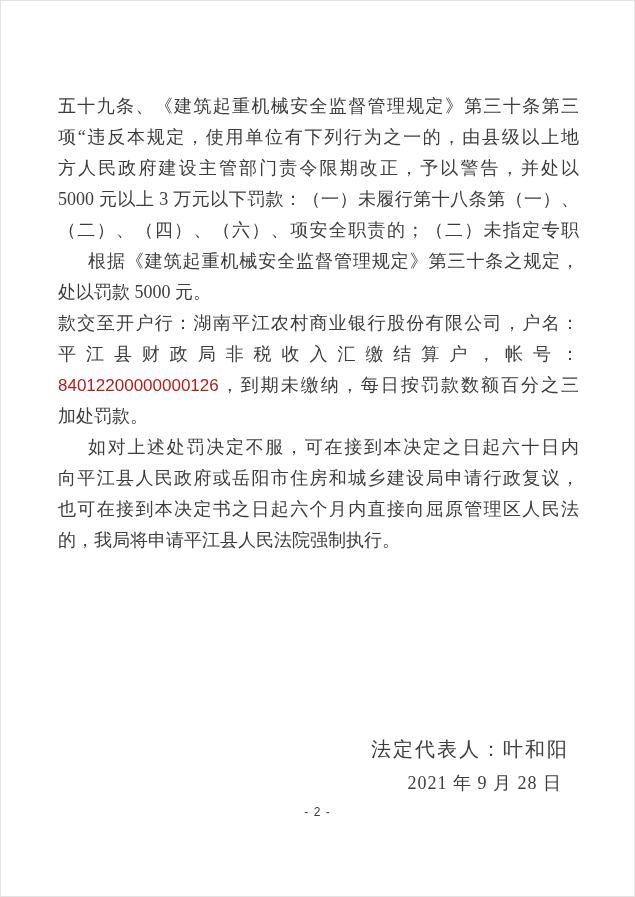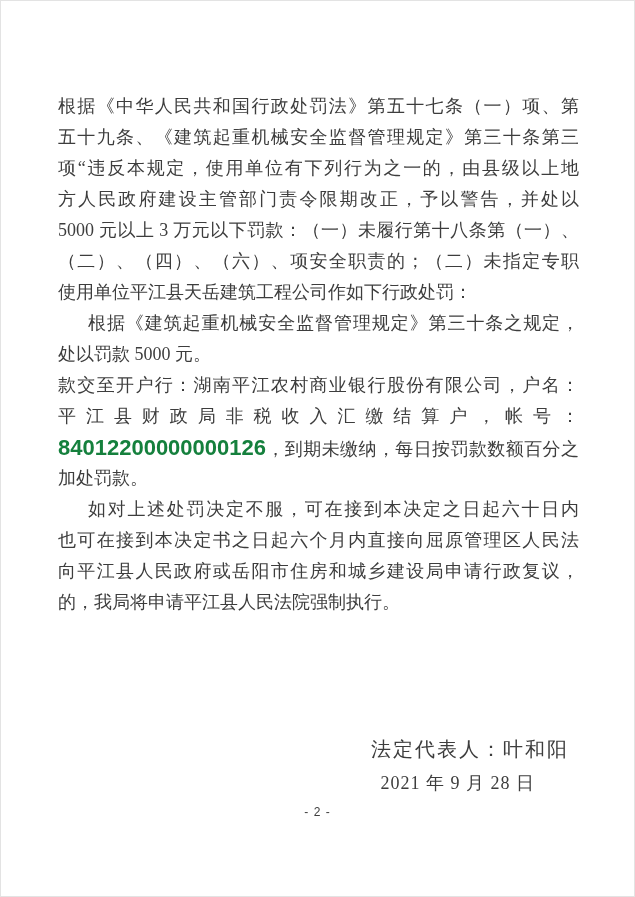--- a/index.html
+++ b/index.html
@@ -36,35 +36,35 @@
     white-space: nowrap;
   }
   .line.stretch { white-space: normal; }
   .line.flush {
     text-align: left;
     text-align-last: left;
   }
   .line.indent { padding-left: 30px; }
   .acct {
     font-family: "Liberation Sans", "DejaVu Sans", sans-serif;
-    font-weight: 700;
-    font-size: 22px;
-    color: #15803d;
+    font-weight: 400;
+    font-size: 17px;
+    color: #b91c1c;
   }
   .sig-rep {
     position: absolute;
     top: 735px;
     right: 65px;
     font-size: 20px;
     letter-spacing: 2px;
   }
   .sig-date {
     position: absolute;
     top: 770px;
-    right: 99px;
+    right: 72px;
     font-size: 18px;
     letter-spacing: 1px;
   }
   .page-num {
     position: absolute;
     top: 804px;
     left: 0;
     width: 100%;
     text-align: center;
     font-size: 12px;
@@ -74,47 +74,45 @@
   }
 </style>
 </head>
 <body>
 
 <div class="page">
 
   <div class="body-text">
 
     <div>
-      <div class="line stretch">根据《中华人民共和国行政处罚法》第五十七条（一）项、第</div>
       <div class="line stretch">五十九条、《建筑起重机械安全监督管理规定》第三十条第三</div>
       <div class="line stretch">项“违反本规定，使用单位有下列行为之一的，由县级以上地</div>
       <div class="line stretch">方人民政府建设主管部门责令限期改正，予以警告，并处以</div>
       <div class="line stretch">5000 元以上 3 万元以下罚款：（一）未履行第十八条第（一）、</div>
       <div class="line stretch">（二）、（四）、（六）、项安全职责的；（二）未指定专职</div>
-      <div class="line flush">使用单位平江县天岳建筑工程公司作如下行政处罚：</div>
     </div>
 
     <div>
       <div class="line stretch indent">根据《建筑起重机械安全监督管理规定》第三十条之规定，</div>
       <div class="line flush">处以罚款 5000 元。</div>
     </div>
 
     <div>
       <div class="line stretch">款交至开户行：湖南平江农村商业银行股份有限公司，户名：</div>
       <div class="line stretch">平江县财政局非税收入汇缴结算户，帐号：</div>
       <div class="line stretch">
         <span class="acct">84012200000000126</span><span>，到期未缴纳，每日按罚款数额百分之三</span>
       </div>
       <div class="line flush">加处罚款。</div>
     </div>
 
     <div>
       <div class="line stretch indent">如对上述处罚决定不服，可在接到本决定之日起六十日内</div>
+      <div class="line stretch">向平江县人民政府或岳阳市住房和城乡建设局申请行政复议，</div>
       <div class="line stretch">也可在接到本决定书之日起六个月内直接向屈原管理区人民法</div>
-      <div class="line stretch">向平江县人民政府或岳阳市住房和城乡建设局申请行政复议，</div>
       <div class="line flush">的，我局将申请平江县人民法院强制执行。</div>
     </div>
 
   </div>
 
   <div class="sig-rep">法定代表人：叶和阳</div>
   <div class="sig-date">2021 年 9 月 28 日</div>
 
   <div class="page-num">- 2 -</div>
 

